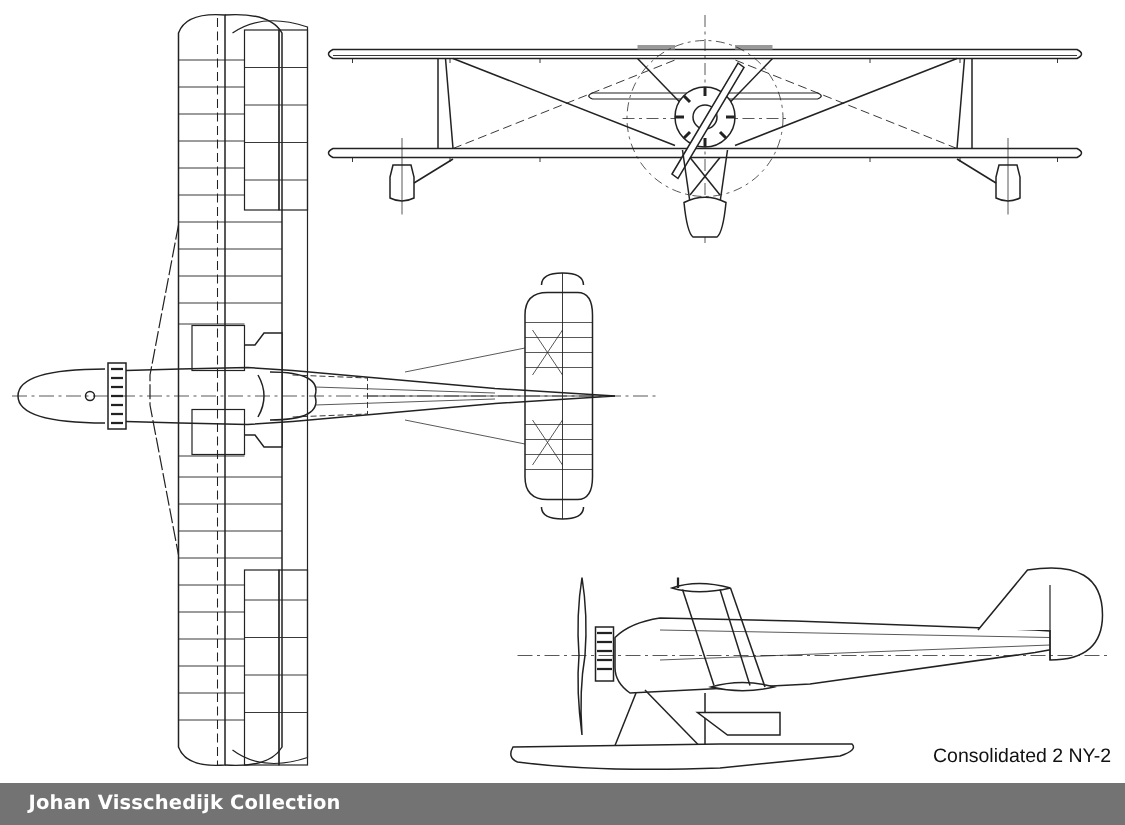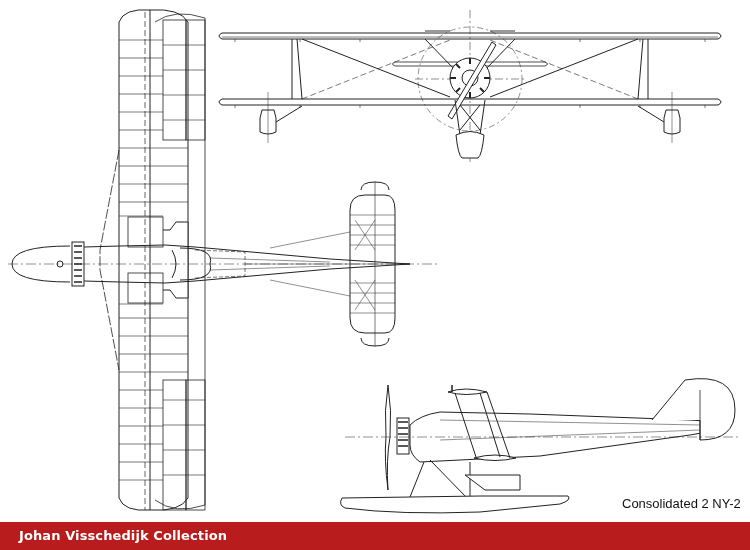--- a/index.html
+++ b/index.html
@@ -1,19 +1,19 @@
 <!DOCTYPE html>
 <html><head>
 <meta charset="utf-8">
 <style>
   html, body { margin:0; padding:0; }
   body { width:750px; height:550px; background:#ffffff; position:relative; overflow:hidden; font-family:"Liberation Sans", sans-serif; }
   .drawing { position:absolute; left:0; top:0; width:750px; height:522px; }
   .caption { position:absolute; left:622px; top:496px; font-size:13px; color:#111; font-family:"Liberation Sans", sans-serif; white-space:nowrap; }
-  .footer { position:absolute; left:0; top:522px; width:750px; height:28px; background:#b91c1c; }
+  .footer { position:absolute; left:0; top:522px; width:750px; height:28px; background:#737373; }
   .footer span { position:absolute; top:6px; color:#ffffff; font-weight:bold; font-size:13px; font-family:"DejaVu Sans", sans-serif; letter-spacing:0.1px; }
   .footer .left { left:19px; }
   .footer .right { right:24px; }
 </style>
 </head>
 <body>
 
 <svg class="drawing" viewBox="0 0 750 522" xmlns="http://www.w3.org/2000/svg" fill="none" stroke="#222" stroke-width="1">
 
   <g>

